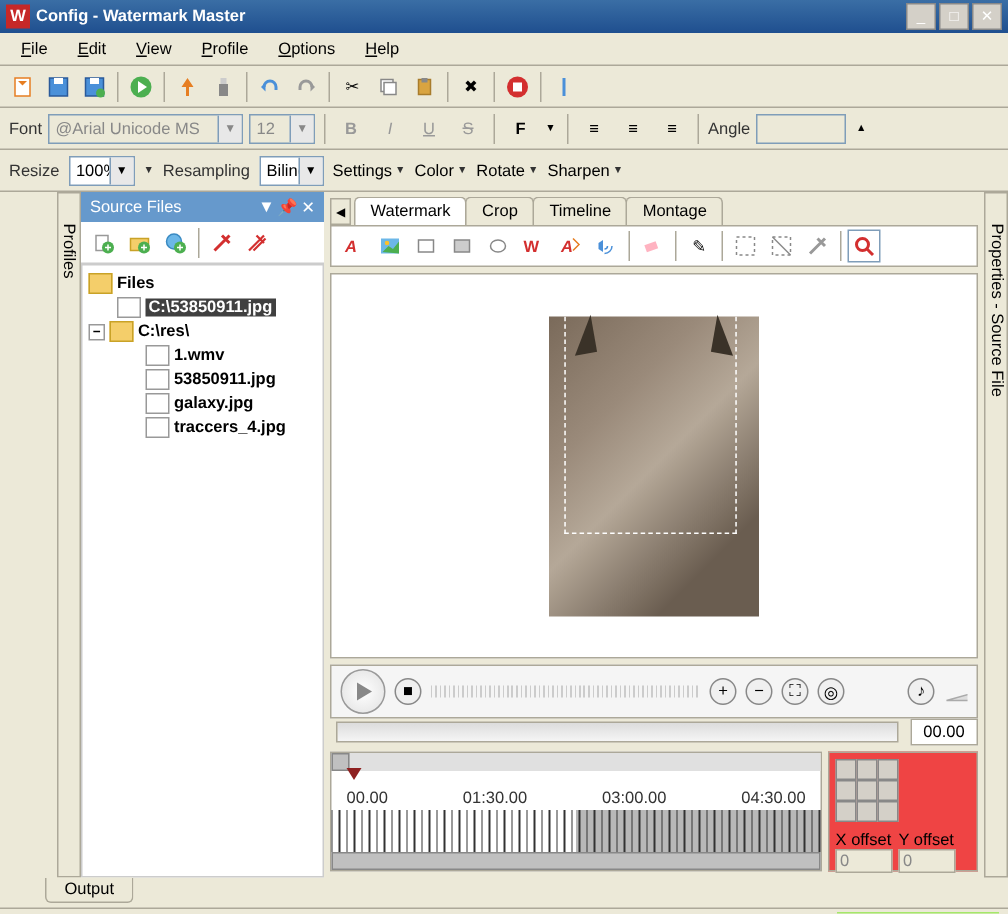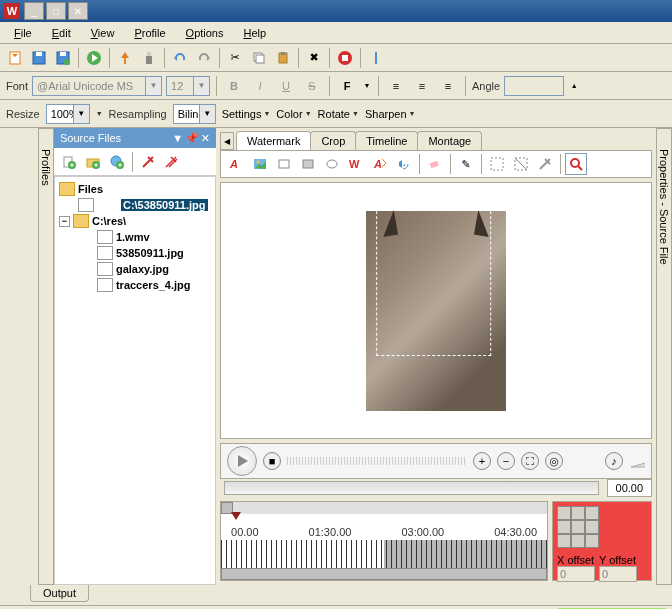--- a/index.html
+++ b/index.html
@@ -29,21 +29,21 @@
 .panel-left { width: 186px; display: flex; flex-direction: column; }
 .panel-header { background: #6699cc; color: white; height: 20px; display: flex; align-items: center; padding: 0 6px; font-weight: normal; }
 .panel-header-icons { margin-left: auto; display: flex; gap: 2px; font-size: 10px; }
 .panel-toolbar { height: 28px; background: #fff; display: flex; align-items: center; padding: 0 4px; gap: 2px; border-bottom: 1px solid #ccc; }
 .tree { flex: 1; background: #fff; padding: 4px; overflow: auto; border: 1px solid #ccc; font-weight: bold; }
 .tree-item { display: flex; align-items: center; gap: 3px; padding: 1px 0; }
 .tree-indent { width: 16px; }
 .tree-expand { width: 11px; height: 11px; border: 1px solid #999; display: flex; align-items: center; justify-content: center; font-size: 9px; line-height: 1; }
 .tree-icon { width: 16px; height: 14px; background: #f4ce6a; border: 1px solid #c9a227; }
 .tree-icon.file { background: #fff; border: 1px solid #999; }
-.tree-selected { background: #0c4a6e; color: white; padding: 0 2px; margin-left: 24px; }
+.tree-selected { background: #404040; color: white; padding: 0 2px; }
 .panel-right { flex: 1; display: flex; flex-direction: column; background: #ece9d8; }
 .tabs { height: 22px; display: flex; align-items: flex-end; padding: 0 4px; gap: 0; }
 .tab { padding: 3px 10px; background: #ece9d8; border: 1px solid #aca899; border-bottom: none; border-radius: 4px 4px 0 0; margin-right: -1px; }
 .tab.active { background: #fff; position: relative; z-index: 2; }
 .tab-scroll { width: 14px; height: 18px; display: flex; align-items: center; justify-content: center; font-size: 8px; border: 1px solid #aca899; margin-right: 2px; }
 .editor-tb { height: 28px; background: #fff; border: 1px solid #aca899; margin: 0 4px; display: flex; align-items: center; padding: 0 4px; gap: 2px; }
 .preview { flex: 1; margin: 4px; background: #fff; border: 1px solid #aca899; display: flex; align-items: center; justify-content: center; position: relative; }
 .cat { width: 140px; height: 200px; background: linear-gradient(135deg, #7a6a5a 0%, #9a8a7a 30%, #b5a898 50%, #6a5d50 80%); position: relative; }
 .cat::before { content: ""; position: absolute; top: 0; left: 15px; width: 0; height: 0; border-left: 15px solid transparent; border-bottom: 25px solid #3a3228; transform: rotate(-10deg); }
 .cat::after { content: ""; position: absolute; top: 0; right: 15px; width: 0; height: 0; border-right: 15px solid transparent; border-bottom: 25px solid #3a3228; transform: rotate(10deg); }
@@ -70,20 +70,21 @@
 .output-tab { display: inline-block; padding: 2px 12px; border: 1px solid #aca899; border-top: none; border-radius: 0 0 4px 4px; background: #ece9d8; }
 .statusbar { height: 20px; display: flex; align-items: center; padding: 0 6px; border-top: 1px solid #aca899; }
 .status-hint { margin-left: auto; background: #a4e86a; padding: 2px 6px; }
 svg { width: 16px; height: 16px; }
 </style>
 </head>
 <body>
 
 <div class="titlebar">
   <span class="titlebar-icon">W</span>
+  <span class="titlebar-text">Config - Watermark Master</span>
   <div class="titlebar-btns">
     <div class="tbtn">_</div>
     <div class="tbtn">□</div>
     <div class="tbtn">✕</div>
   </div>
 </div>
 
 <div class="menubar">
   <span class="menuitem">File</span>
   <span class="menuitem">Edit</span>

